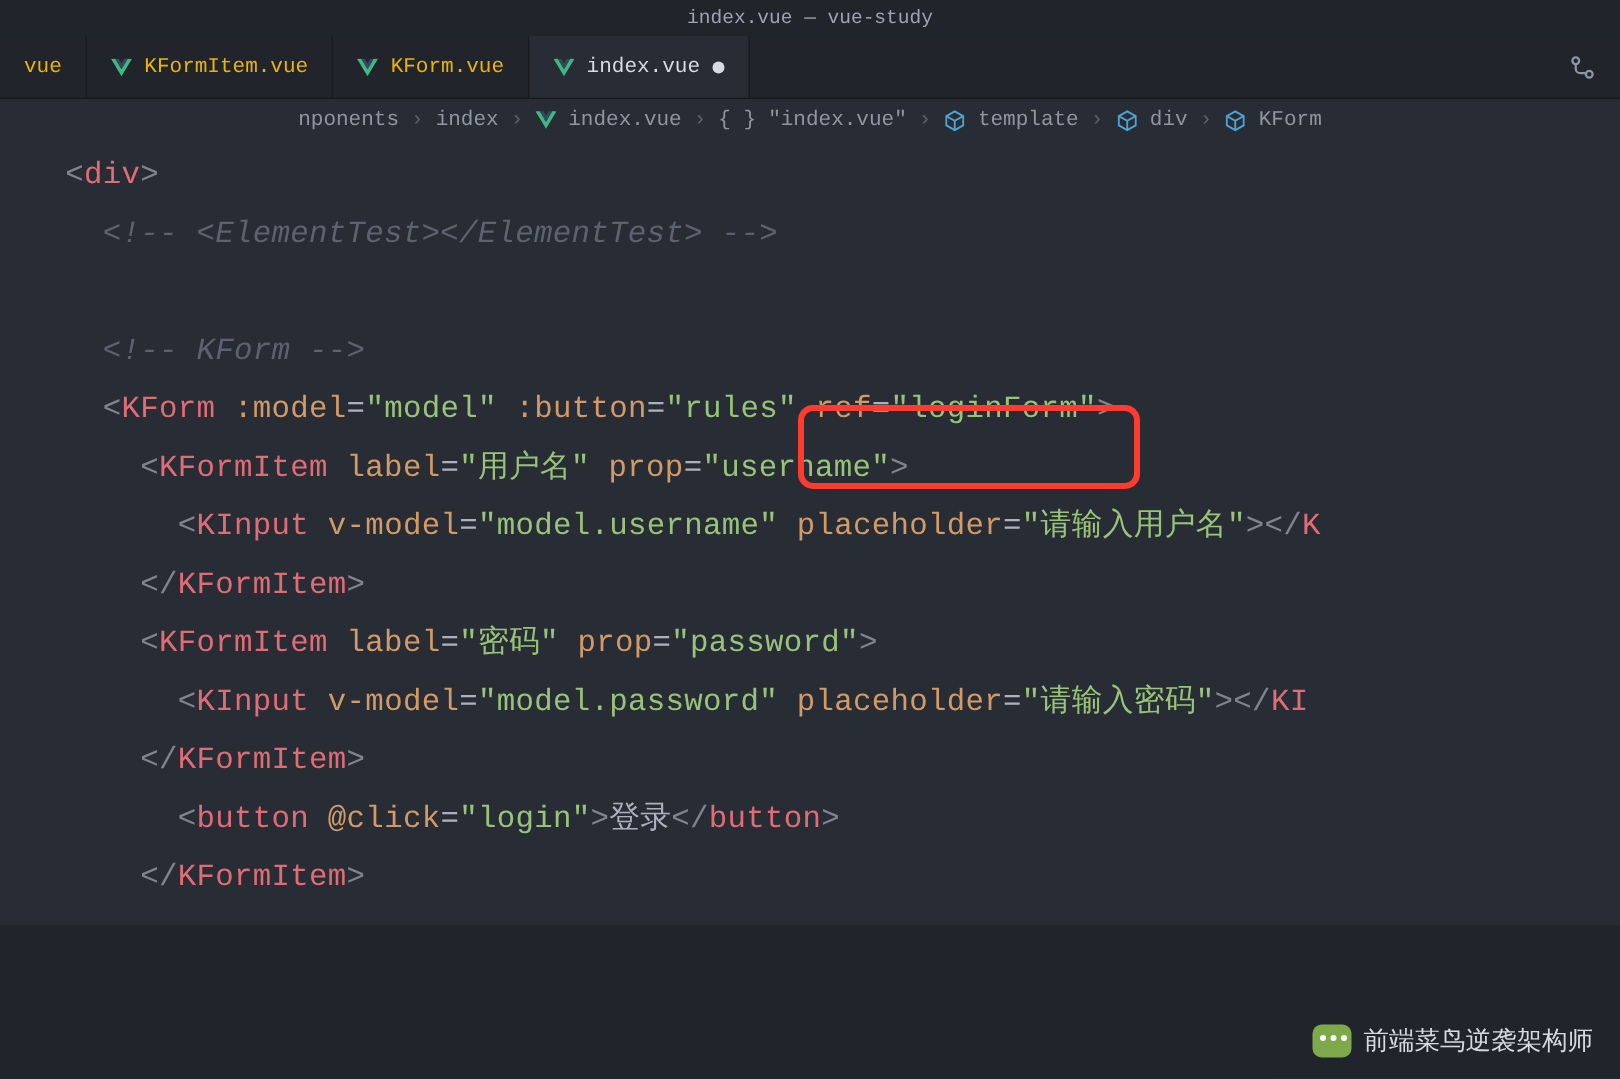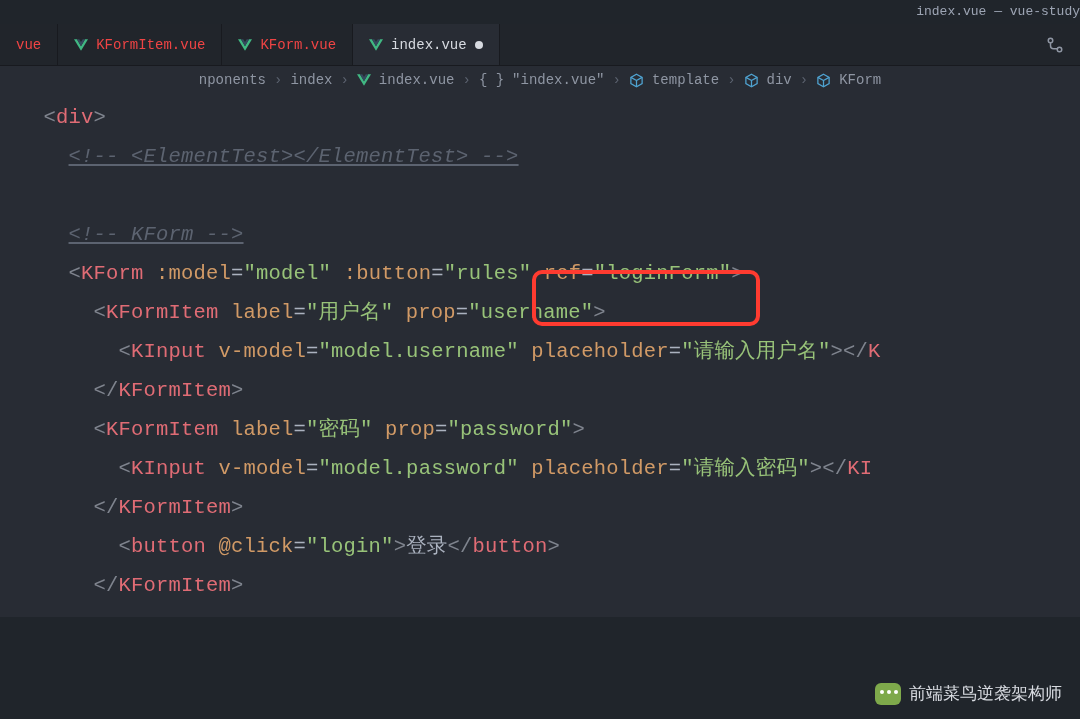--- a/index.html
+++ b/index.html
@@ -1,40 +1,40 @@
 <!DOCTYPE html>
 <html><head>
 <meta charset="utf-8">
 <style>
   * { margin:0; padding:0; box-sizing:border-box; }
   body { background:#20252b; font-family:Consolas,Menlo,'Courier New',monospace; color:#abb2bf; overflow:hidden; width:1080px; height:719px; }
 
-  .titlebar { height:24px; background:#20252b; text-align:right; font-size:13px; line-height:24px; color:#9da5b4; }
+  .titlebar { height:24px; background:#20252b; text-align:center; font-size:13px; line-height:24px; color:#9da5b4; }
 
   .tabs { display:flex; background:#21252b; border-bottom:1px solid #181a1f; height:42px; align-items:stretch; }
-  .tab { display:flex; align-items:center; padding:0 16px; font-size:14px; color:#ef4444; gap:8px; border-right:1px solid #181a1f; cursor:pointer; }
+  .tab { display:flex; align-items:center; padding:0 16px; font-size:14px; color:#eab308; gap:8px; border-right:1px solid #181a1f; cursor:pointer; }
   .tab.active { background:#282c34; color:#d7dae0; }
   .tab .dot { width:8px; height:8px; border-radius:50%; background:#d7dae0; }
   .vue-logo { width:14px; height:12px; }
   .spacer { flex:1; }
   .right-icon { display:flex; align-items:center; padding:0 16px; color:#6f7783; }
 
   .breadcrumb { display:flex; align-items:center; gap:8px; font-size:14px; color:#8f96a3; padding:6px 10px; background:#282c34;justify-content:center; }
   .bc-chevron { color:#5c6370; }
   .bc-icon { display:inline-flex; align-items:center; }
 
   .editor { background:#282c34; padding:4px 0 12px 6px; font-size:20.5px; line-height:39px; letter-spacing:0.2px; white-space:nowrap; overflow:hidden; position:relative; }
   .line { white-space:pre; }
 
   
   .p  { color:#abb2bf; }  
   .t  { color:#e06c75; }  
   .a  { color:#d19a66; }  
   .s  { color:#98c379; }  
-  .c  { color:#5c6370; font-style:italic;text-decoration:underline; } 
+  .c  { color:#5c6370; font-style:italic; } 
   .br { color:#7f848e; }  
 
   
   .hl { border:4px solid #ff3b30; border-radius:10px; position:absolute; pointer-events:none; }
   #hl1 { left:532px; top:176px;  width:228px; height:56px; }
   #hl2 { left:90px;  top:557px;  width:580px;  height:142px; }
 
   .watermark { position:absolute; right:18px; bottom:14px; display:flex; align-items:flex-end; gap:8px; color:#d7dae0; font-size:17px; font-family:-apple-system,BlinkMacSystemFont,"Segoe UI",sans-serif; }
   .wm-bubble{ width:26px; height:22px; border-radius:6px; background:#7ea94b; position:relative; }
   .wm-bubble:after{ content:""; position:absolute; bottom:-5px; left:6px; width:0;height:0;border:5px solid transparent;border-top-color:#7ea94b;}

